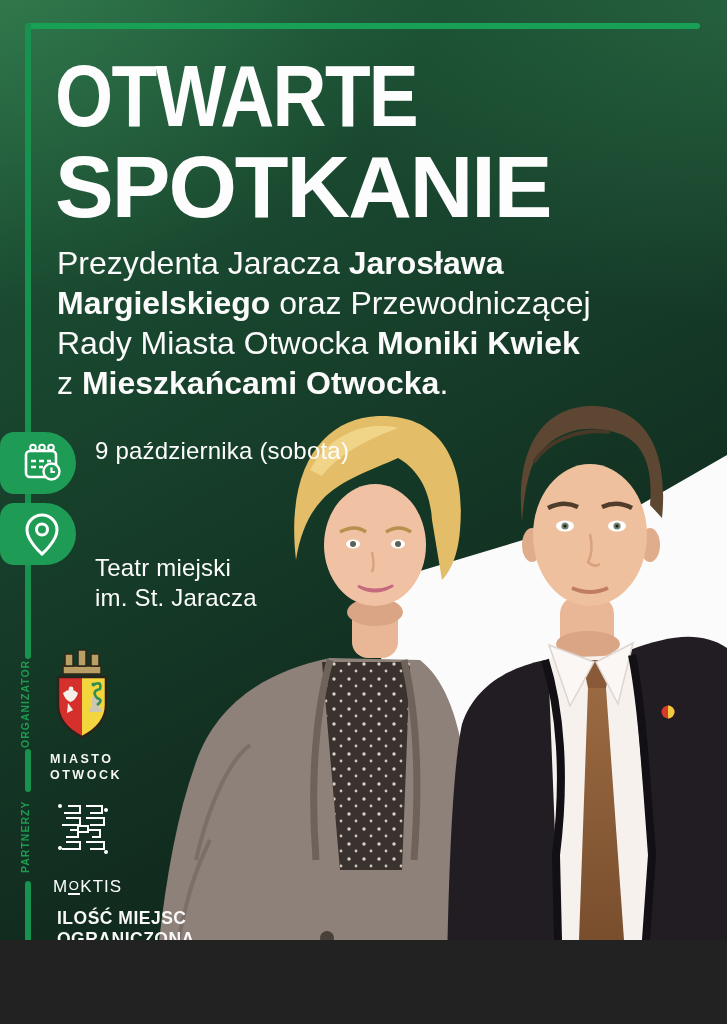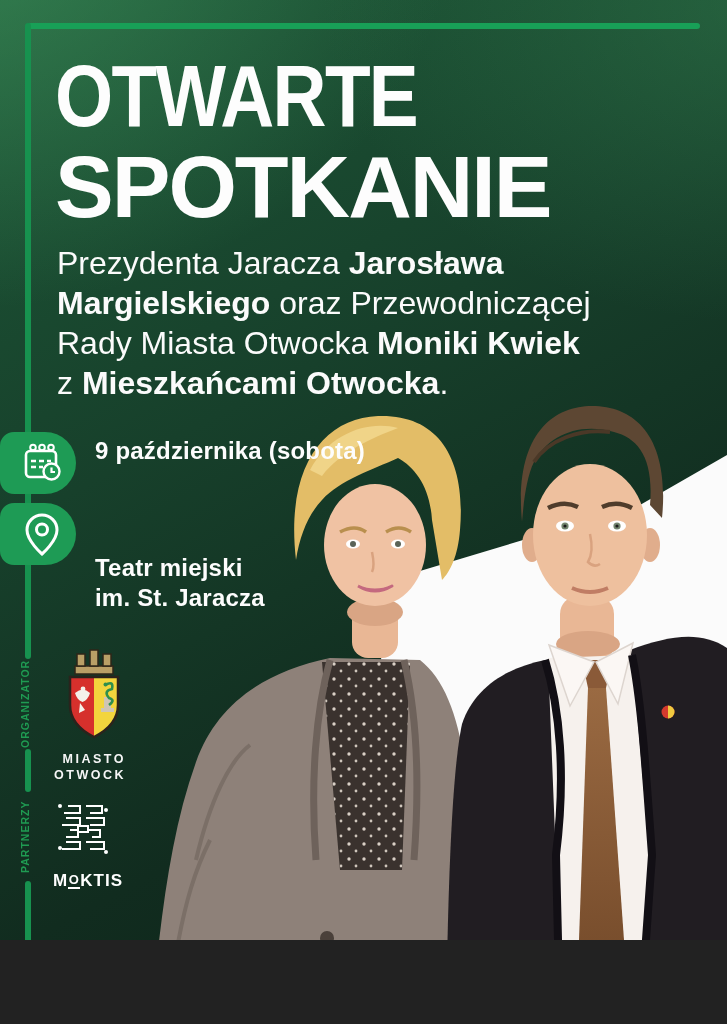--- a/index.html
+++ b/index.html
@@ -26,33 +26,33 @@
   .title .t2{display:block;}
   
   .desc{left:57px;top:243px;font-size:32px;line-height:40px;color:#fbfbfb;width:660px;}
   .desc b{font-weight:700;}
   
   .pill{left:0;width:76px;height:62px;background:#1e9b55;border-radius:14px 31px 31px 14px;}
   .pill-date{top:432px;}
   .pill-venue{top:503px;}
   .pill svg{position:absolute;}
   
-  .evt{left:95px;font-size:24px;font-weight:700;line-height:30px;letter-spacing:.2px;color:#fdfdfd;}
+  .evt{left:95px;font-size:24px;font-weight:400;line-height:30px;letter-spacing:.2px;color:#fdfdfd;}
   .evt-date{top:436px;}
   .evt-venue{top:507px;margin-top:46px;}
   
   .vlabel{left:19px;width:19px;color:#1f9b52;font-size:10.5px;font-weight:700;letter-spacing:1px;
     writing-mode:vertical-rl;transform:rotate(180deg);text-align:center;}
   .vlabel-org{top:658px;height:92px;}
   .vlabel-par{top:791px;height:91px;}
   
-  .coa{left:50px;top:645px;width:76px;text-align:right;}
+  .coa{left:50px;top:645px;width:76px;text-align:left;}
   .coa-caption{margin-top:6px;font-size:12.5px;font-weight:700;letter-spacing:2.5px;line-height:16px;color:#f6f6f6;}
   .moktis{left:53px;top:800px;width:60px;text-align:center;}
-  .moktis-word{margin-top:9px;font-size:17px;font-weight:700;letter-spacing:1px;color:#fff;white-space:nowrap;}
+  .moktis-word{margin-top:15px;font-size:17px;font-weight:400;letter-spacing:1px;color:#fff;white-space:nowrap;}
   .moktis-word .o{display:inline-block;font-size:13px;border-bottom:2px solid #fff;transform:translateY(-2px);padding:0 .5px;}
   
   .note{left:57px;top:908px;font-size:17.5px;font-weight:700;line-height:21px;letter-spacing:.5px;color:#f8f8f8;}
   .photo-layer{left:0;top:0;}
 </style>
 </head>
 <body>
 
 <div class="poster">
 
@@ -217,14 +217,18 @@
       <g fill="#fff">
         <circle cx="6" cy="6" r="2"></circle>
         <circle cx="52" cy="10" r="2"></circle>
         <circle cx="6" cy="48" r="2"></circle>
         <circle cx="52" cy="52" r="2"></circle>
       </g>
     </svg>
     <div class="moktis-word"><span>M</span><span class="o">O</span><span>KTIS</span></div>
   </div>
 
+  <div class="abs note">
+    <div>ILOŚĆ MIEJSC</div>
+    <div>OGRANICZONA</div>
+  </div>
 
 </div>
 
 </body></html>

